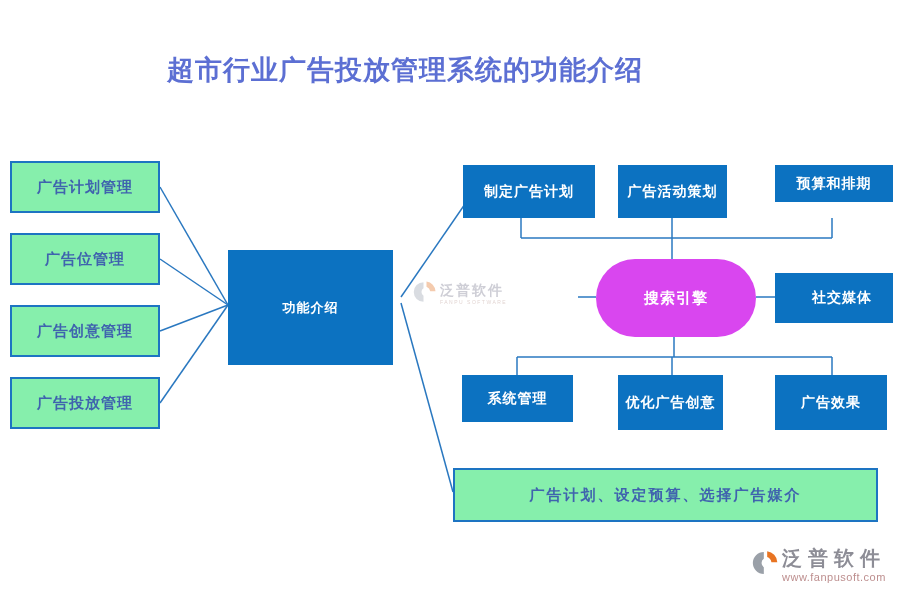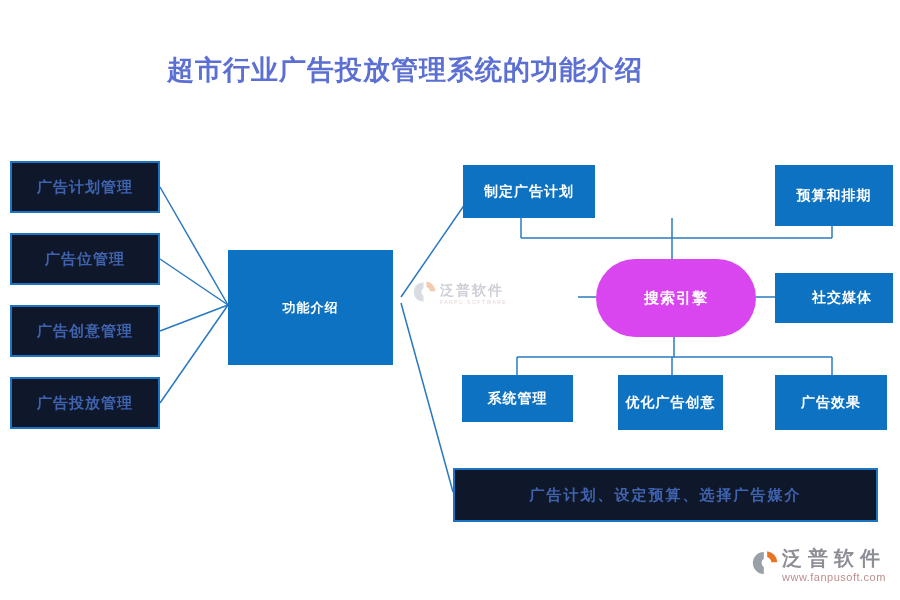--- a/index.html
+++ b/index.html
@@ -35,21 +35,21 @@
     text-align: center;
     z-index: 2;
     letter-spacing: 1px;
   }
   .dark {
     background: #0c72c1;
     color: #ffffff;
     font-size: 14px;
   }
   .light {
-    background: #0f172a;
+    background: #86efac;
     border: 2px solid #1d74c2;
     color: #3f63ae;
     font-size: 15px;
   }
   .stadium {
     background: #d946ef;
     color: #ffffff;
     border-radius: 40px;
     font-size: 15px;
   }
@@ -57,21 +57,21 @@
   .left-node { left: 10px; width: 150px; height: 52px; }
   #left-0 { top: 161px; }
   #left-1 { top: 233px; }
   #left-2 { top: 305px; }
   #left-3 { top: 377px; }
   
   #center-node { left: 228px; top: 250px; width: 165px; height: 115px; font-size: 13px; }
   
   #rt-0 { left: 463px; top: 165px; width: 132px; height: 53px; }
   #rt-1 { left: 618px; top: 165px; width: 109px; height: 53px; }
-  #rt-2 { left: 775px; top: 165px; width: 118px; height: 61px; }
+  #rt-2 { left: 775px; top: 165px; width: 118px; height: 37px; }
   #rm-0 { left: 463px; top: 272px; width: 115px; height: 50px; }
   #rm-1 { left: 596px; top: 259px; width: 160px; height: 78px; }
   #rm-2 { left: 775px; top: 273px; width: 118px; height: 50px; padding-left: 16px; }
   #rb-0 { left: 462px; top: 375px; width: 111px; height: 47px; }
   #rb-1 { left: 618px; top: 375px; width: 105px; height: 55px; }
   #rb-2 { left: 775px; top: 375px; width: 112px; height: 55px; }
   
   #bottom-note { left: 453px; top: 468px; width: 425px; height: 54px; font-size: 15px; letter-spacing: 2px; }
   
   #watermark-center {
@@ -142,20 +142,21 @@
   </svg>
 
   <div class="node light left-node" id="left-0">广告计划管理</div>
   <div class="node light left-node" id="left-1">广告位管理</div>
   <div class="node light left-node" id="left-2">广告创意管理</div>
   <div class="node light left-node" id="left-3">广告投放管理</div>
 
   <div class="node dark" id="center-node">功能介绍</div>
 
   <div class="node dark" id="rt-0">制定广告计划</div>
+  <div class="node dark" id="rt-1">广告活动策划</div>
   <div class="node dark" id="rt-2">预算和排期</div>
 
   <div class="node stadium" id="rm-1">搜索引擎</div>
   <div class="node dark" id="rm-2">社交媒体</div>
 
   <div class="node dark" id="rb-0">系统管理</div>
   <div class="node dark" id="rb-1">优化广告创意</div>
   <div class="node dark" id="rb-2">广告效果</div>
 
   <div class="node light" id="bottom-note">广告计划、设定预算、选择广告媒介</div>

